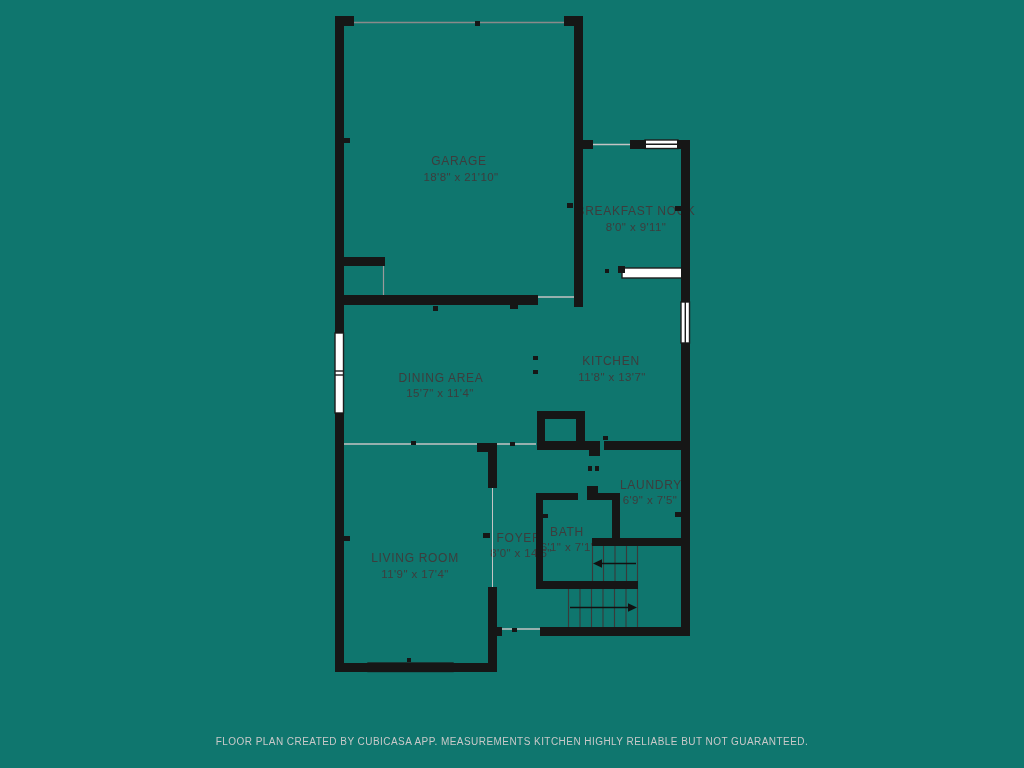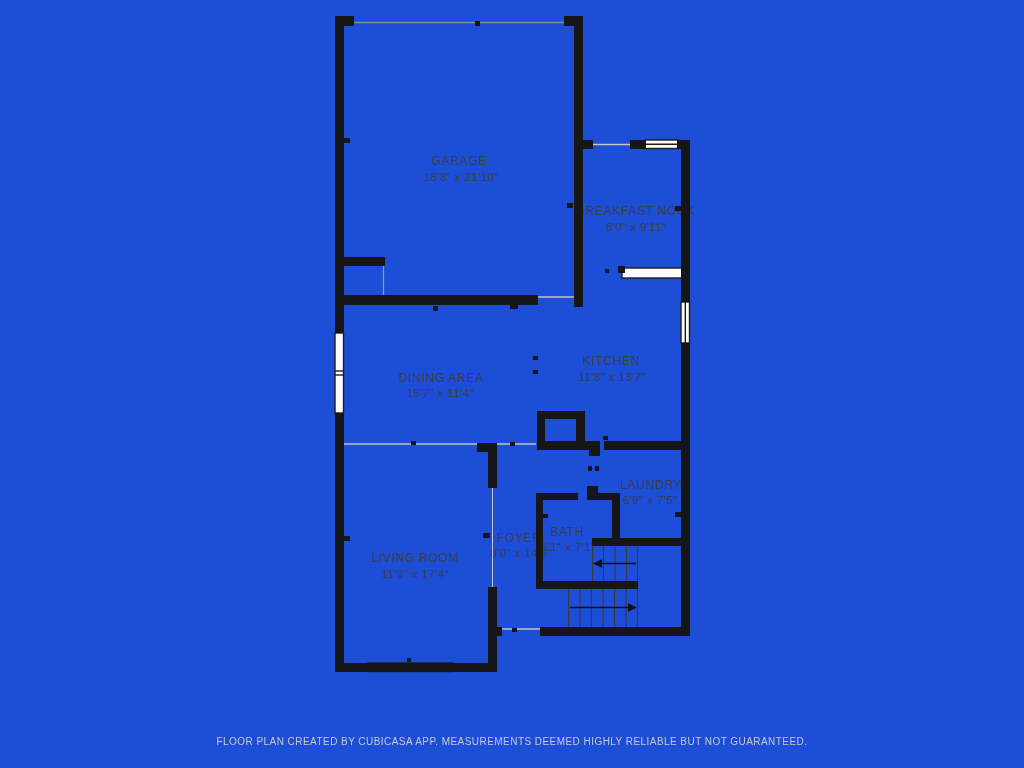--- a/index.html
+++ b/index.html
@@ -1,16 +1,16 @@
 <!DOCTYPE html>
 <html><head>
 <meta charset="utf-8">
 <style>
   html,body{margin:0;padding:0;background:#ffffff;}
-  .canvas{position:relative;width:1024px;height:768px;background:#1d4ed8;overflow:hidden;
+  .canvas{position:relative;width:1024px;height:768px;background:#0f766e;overflow:hidden;
           font-family:"Liberation Sans",sans-serif;}
   svg{position:absolute;top:0;left:0;}
   text{font-family:"Liberation Sans",sans-serif;}
   .room-name{font-size:12px;letter-spacing:.7px;}
   .room-dims{font-size:11.5px;letter-spacing:.4px;}
   .footer{position:absolute;left:0;top:736px;width:1024px;text-align:center;
           color:#c9c9c9;font-size:10px;letter-spacing:.45px;}
 </style>
 </head>
 <body>
@@ -152,14 +152,14 @@
     <rect x="543" y="514" width="5" height="4"></rect>
     <rect x="675" y="512" width="6" height="5"></rect>
     <rect x="648" y="538" width="5" height="4"></rect>
     <rect x="483" y="533" width="7" height="5"></rect>
     <rect x="344" y="536" width="6" height="5"></rect>
     <rect x="512" y="628" width="5" height="4"></rect>
     <rect x="407" y="658" width="4" height="4"></rect>
   </g>
 </svg>
 
-<div class="footer">FLOOR PLAN CREATED BY CUBICASA APP. MEASUREMENTS DEEMED HIGHLY RELIABLE BUT NOT GUARANTEED.</div>
+<div class="footer">FLOOR PLAN CREATED BY CUBICASA APP. MEASUREMENTS KITCHEN HIGHLY RELIABLE BUT NOT GUARANTEED.</div>
 </div>
 
 </body></html>

